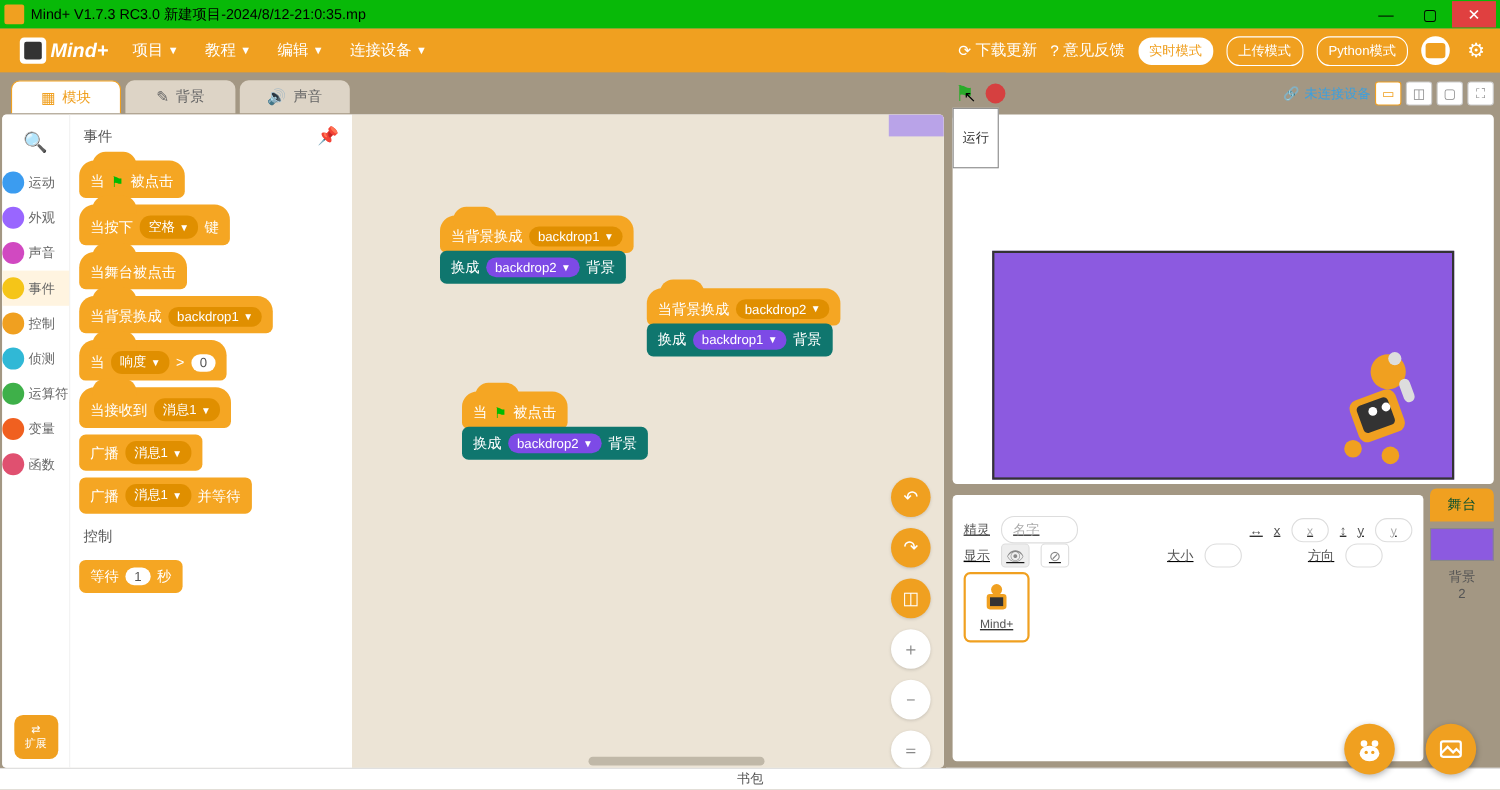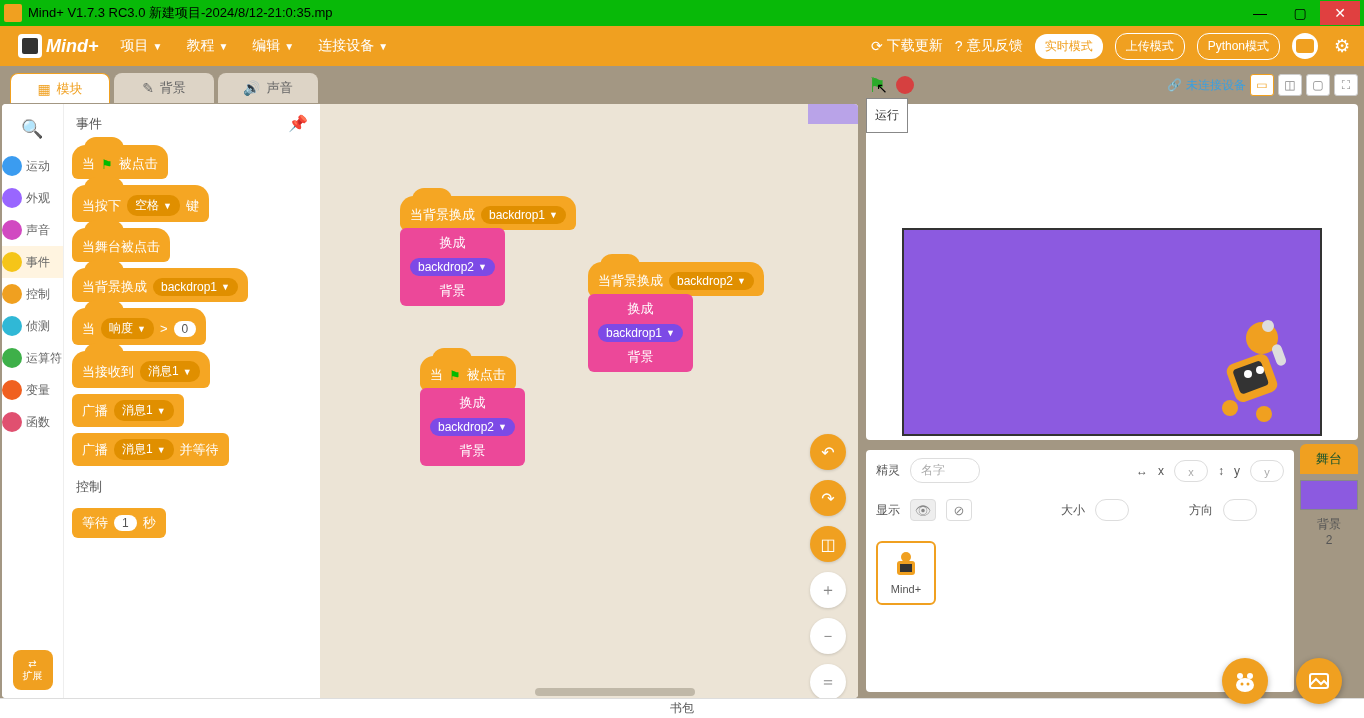--- a/index.html
+++ b/index.html
@@ -51,21 +51,21 @@
 
 
 .palette{ width:256px; background:#fff; overflow-y:auto; padding:4px 8px 8px 8px; position:relative;}
 .palette-header{ display:flex; align-items:center; justify-content:space-between; padding:6px 4px; font-size:13px; color:#555;}
 .pin-icon{ color:#f0a020; font-size:16px;}
 .pblock{ margin:6px 0; }
 .block{ display:inline-flex; align-items:center; padding:6px 10px; border-radius:6px; color:#fff; font-size:13px; gap:6px; position:relative;}
 .block.hat{ border-radius:14px 14px 6px 6px; padding-top:10px;}
 .block.hat::before{ content:""; position:absolute; top:-8px; left:12px; width:40px; height:16px; background:inherit; border-radius:12px 12px 0 0;}
 .block.evt{ background:#f5a623;}
-.block.looks{ background:#ec4899;flex-direction:column;}
+.block.looks{ background:#0f766e;}
 .block.ctrl{ background:#f5a623;}
 .block .dd{ background:#e08f00; padding:2px 8px; border-radius:10px; font-size:12px; display:inline-flex; align-items:center; gap:4px;}
 .block.looks .dd{ background:#7d4ae6;}
 .block .oval{ background:#fff; color:#555; padding:1px 8px; border-radius:10px; font-size:12px; min-width:18px; text-align:center;}
 .block .flag{ color:#0b0; font-size:13px;}
 .dd-arr{font-size:9px;}
 
 
 .workspace{ flex:1; background:#ece4d6; position:relative;}
 .ws-scrollbar-h{position:absolute;bottom:2px;left:40%;width:160px;height:8px;background:#c0b8a8;border-radius:4px;}
@@ -76,32 +76,32 @@
 .ws-tool.orange{ background:#f0a020; color:#fff;}
 .ws-tool.gray{ color:#888;}
 
 
 .right-panel{ flex:1; display:flex; flex-direction:column; padding:4px 6px 6px 6px; gap:4px;}
 .stage-header{ height:30px; display:flex; align-items:center; gap:6px;}
 .flag-btn{width:22px;height:22px;display:flex;align-items:center;justify-content:center;position:relative;}
 .green-flag{color:#2aab2a;font-size:20px;}
 .red-stop{width:18px;height:18px;background:#d64040;border-radius:50%;}
 .cursor-hand{position:absolute;left:10px;top:6px;font-size:14px;color:#000;pointer-events:none;}
-.tooltip-run{position:absolute;top:24px;left:0;background:#fff;border:1px solid #888;padding:8px 8px;font-size:12px;color:#333;white-space:nowrap;z-index:5;}
+.tooltip-run{position:absolute;top:24px;left:0;background:#fff;border:1px solid #888;padding:18px 8px;font-size:12px;color:#333;white-space:nowrap;z-index:5;}
 .stage-header-right{margin-left:auto;display:flex;align-items:center;gap:4px;}
 .dev-status{color:#3aa0e0;font-size:12px;display:flex;align-items:center;gap:4px;}
 .view-btn{width:24px;height:22px;border:1px solid #ccc;background:#fff;border-radius:3px;display:flex;align-items:center;justify-content:center;color:#888;font-size:12px;}
 .view-btn.active{color:#f0a020;border-color:#f0a020;}
 
 .stage-wrap{ background:#fff; border-radius:4px; padding:4px; }
 .stage-top-strip{height:120px;background:#fff;}
 .stage{ width:420px; height:208px; background:#8c5ae0; margin:0 auto; position:relative; border:2px solid #333;}
 .sprite-robot{position:absolute;right:20px;bottom:10px;width:100px;height:110px;}
 
-.sprite-panel{ background:#fff; border-radius:4px; margin-top:6px; padding:8px 10px; display:flex; flex-direction:column; gap:16px; flex:1;}
+.sprite-panel{ background:#fff; border-radius:4px; margin-top:6px; padding:19px 10px; display:flex; flex-direction:column; gap:0; flex:1;text-decoration:underline;}
 .sp-row{display:flex;align-items:center;gap:10px;font-size:12px;color:#555;}
 .sp-input{border:1px solid #ddd;border-radius:12px;padding:3px 10px;font-size:12px;width:70px;color:#aaa;}
 .sp-oval{border:1px solid #ddd;border-radius:12px;width:34px;height:22px;display:inline-block;}
 .sp-icon-btn{width:26px;height:22px;border:1px solid #ddd;border-radius:4px;display:flex;align-items:center;justify-content:center;color:#888;font-size:13px;}
 .sp-icon-btn.active{background:#eee;}
 .sprite-list{display:flex;gap:8px;margin-top:4px;}
 .sprite-thumb{width:60px;height:64px;border:1px solid #ddd;border-radius:6px;display:flex;flex-direction:column;align-items:center;justify-content:center;font-size:11px;color:#555;gap:2px;}
 .sprite-thumb.sel{border:2px solid #f0a020;}
 .thumb-icon{width:30px;height:30px;}
 

